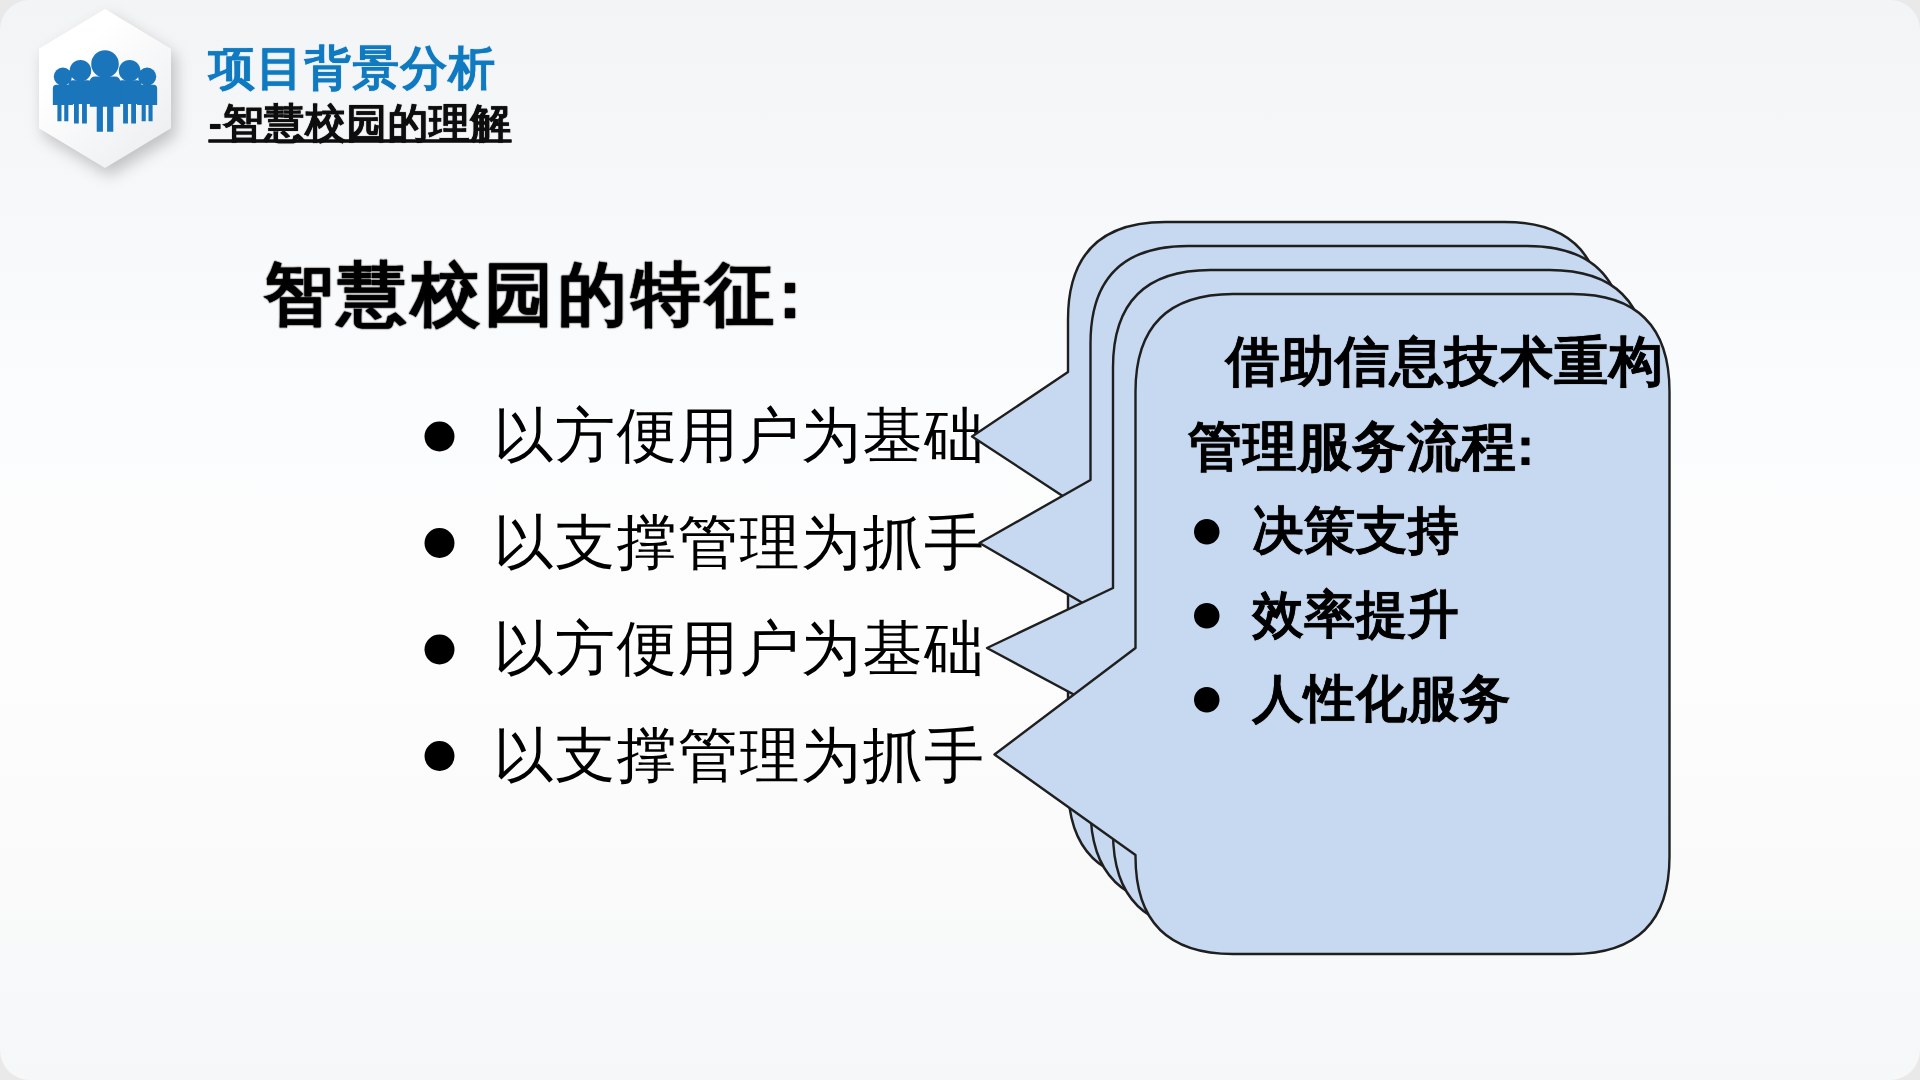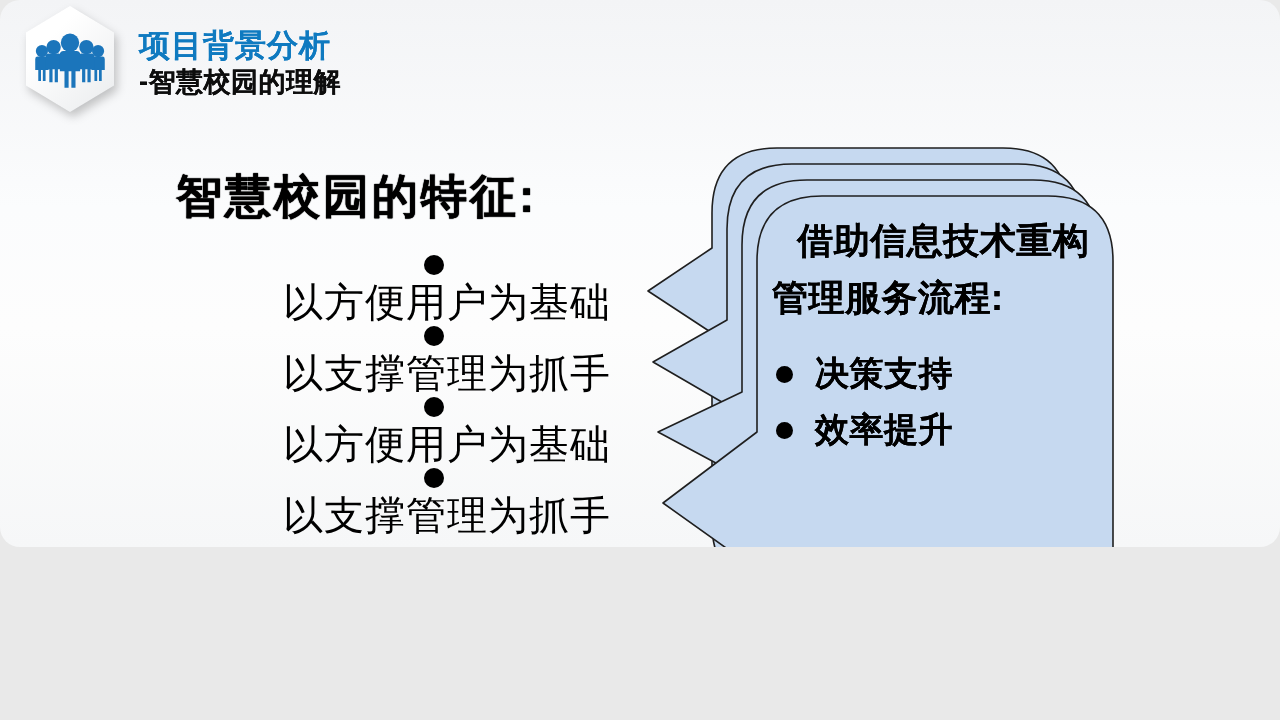--- a/index.html
+++ b/index.html
@@ -1,49 +1,49 @@
 <!DOCTYPE html>
 <html><head>
 <meta charset="utf-8">
 <style>
   html,body{margin:0;padding:0;background:#e9e9e9;font-family:"Liberation Sans",sans-serif;}
   .slide{
-    position:relative;width:1280px;height:547px;overflow:hidden;
+    position:relative;width:1280px;height:720px;overflow:hidden;
     background:linear-gradient(180deg,#f3f4f6 0%,#fbfcfd 38%,#fdfdfd 60%,#f6f7f8 100%);
     border-radius:20px;
   }
   
   .hexagon-wrap{position:absolute;left:20px;top:6px;width:100px;height:106px;
     filter:drop-shadow(3px 5px 5px rgba(0,0,0,0.22));}
   .hexagon{width:100%;height:100%;
     background:linear-gradient(135deg,#ffffff 30%,#e9ebed 100%);
     clip-path:polygon(50% 0%,94% 25%,94% 75%,50% 100%,6% 75%,6% 25%);
     display:flex;align-items:center;justify-content:center;}
   .hexagon svg{width:78px;height:62px;}
   .header-titles{position:absolute;left:139px;top:30px;line-height:1;}
   .header-title{font-size:31px;font-weight:bold;color:#0f7ac0;letter-spacing:1px;
     text-shadow:0 0 0.6px #0f7ac0;}
   .header-subtitle{font-size:27px;font-weight:bold;color:#0d0d0d;margin-top:8px;
-    letter-spacing:0.5px;text-shadow:0 0 0.6px #000;}
+    letter-spacing:0.5px;text-shadow:0 0 0.6px #000;text-decoration:underline;}
   
   .main-title{position:absolute;left:176px;top:166px;font-size:46px;color:#000;
     font-weight:900;letter-spacing:3px;
     text-shadow:0 0 1px #000,0 0 1px #000;}
   
   .features{position:absolute;left:283px;top:255px;}
-  .feature-row{display:flex;align-items:center;height:71px;flex-direction:column;}
+  .feature-row{display:flex;align-items:center;height:71px;}
   .feature-dot{width:20px;height:20px;border-radius:50%;background:#000;
     margin-right:26px;flex:0 0 auto;}
   .feature-text{font-size:40px;color:#000;letter-spacing:1px;white-space:nowrap;}
   
   .callout-svg{position:absolute;left:0;top:0;width:1280px;height:720px;}
-  .bubble-content{position:absolute;left:772px;top:212px;width:336px;}
+  .bubble-content{position:absolute;left:792px;top:212px;width:336px;}
   .bubble-heading{font-size:36px;font-weight:bold;color:#000;line-height:57px;
     text-indent:0.7em;margin:0;letter-spacing:0.5px;text-shadow:0 0 0.5px #000;}
-  .bubble-items{list-style:none;margin:20px 0 0 0;padding:0;}
+  .bubble-items{list-style:none;margin:0 0 0 0;padding:0;}
   .bubble-row{display:flex;align-items:center;height:56px;}
   .bubble-dot{width:17px;height:17px;border-radius:50%;background:#000;
     margin:0 22px 0 4px;flex:0 0 auto;}
   .bubble-text{font-size:34px;font-weight:bold;color:#000;letter-spacing:0.5px;
     white-space:nowrap;text-shadow:0 0 0.5px #000;}
 </style>
 </head>
 <body>
 
 <div class="slide">
@@ -112,16 +112,20 @@
     <p class="bubble-heading">借助信息技术重构管理服务流程:</p>
     <ul class="bubble-items">
       <li class="bubble-row">
         <span class="bubble-dot"></span>
         <span class="bubble-text">决策支持</span>
       </li>
       <li class="bubble-row">
         <span class="bubble-dot"></span>
         <span class="bubble-text">效率提升</span>
       </li>
+      <li class="bubble-row">
+        <span class="bubble-dot"></span>
+        <span class="bubble-text">人性化服务</span>
+      </li>
     </ul>
   </div>
 
 </div>
 
 </body></html>

